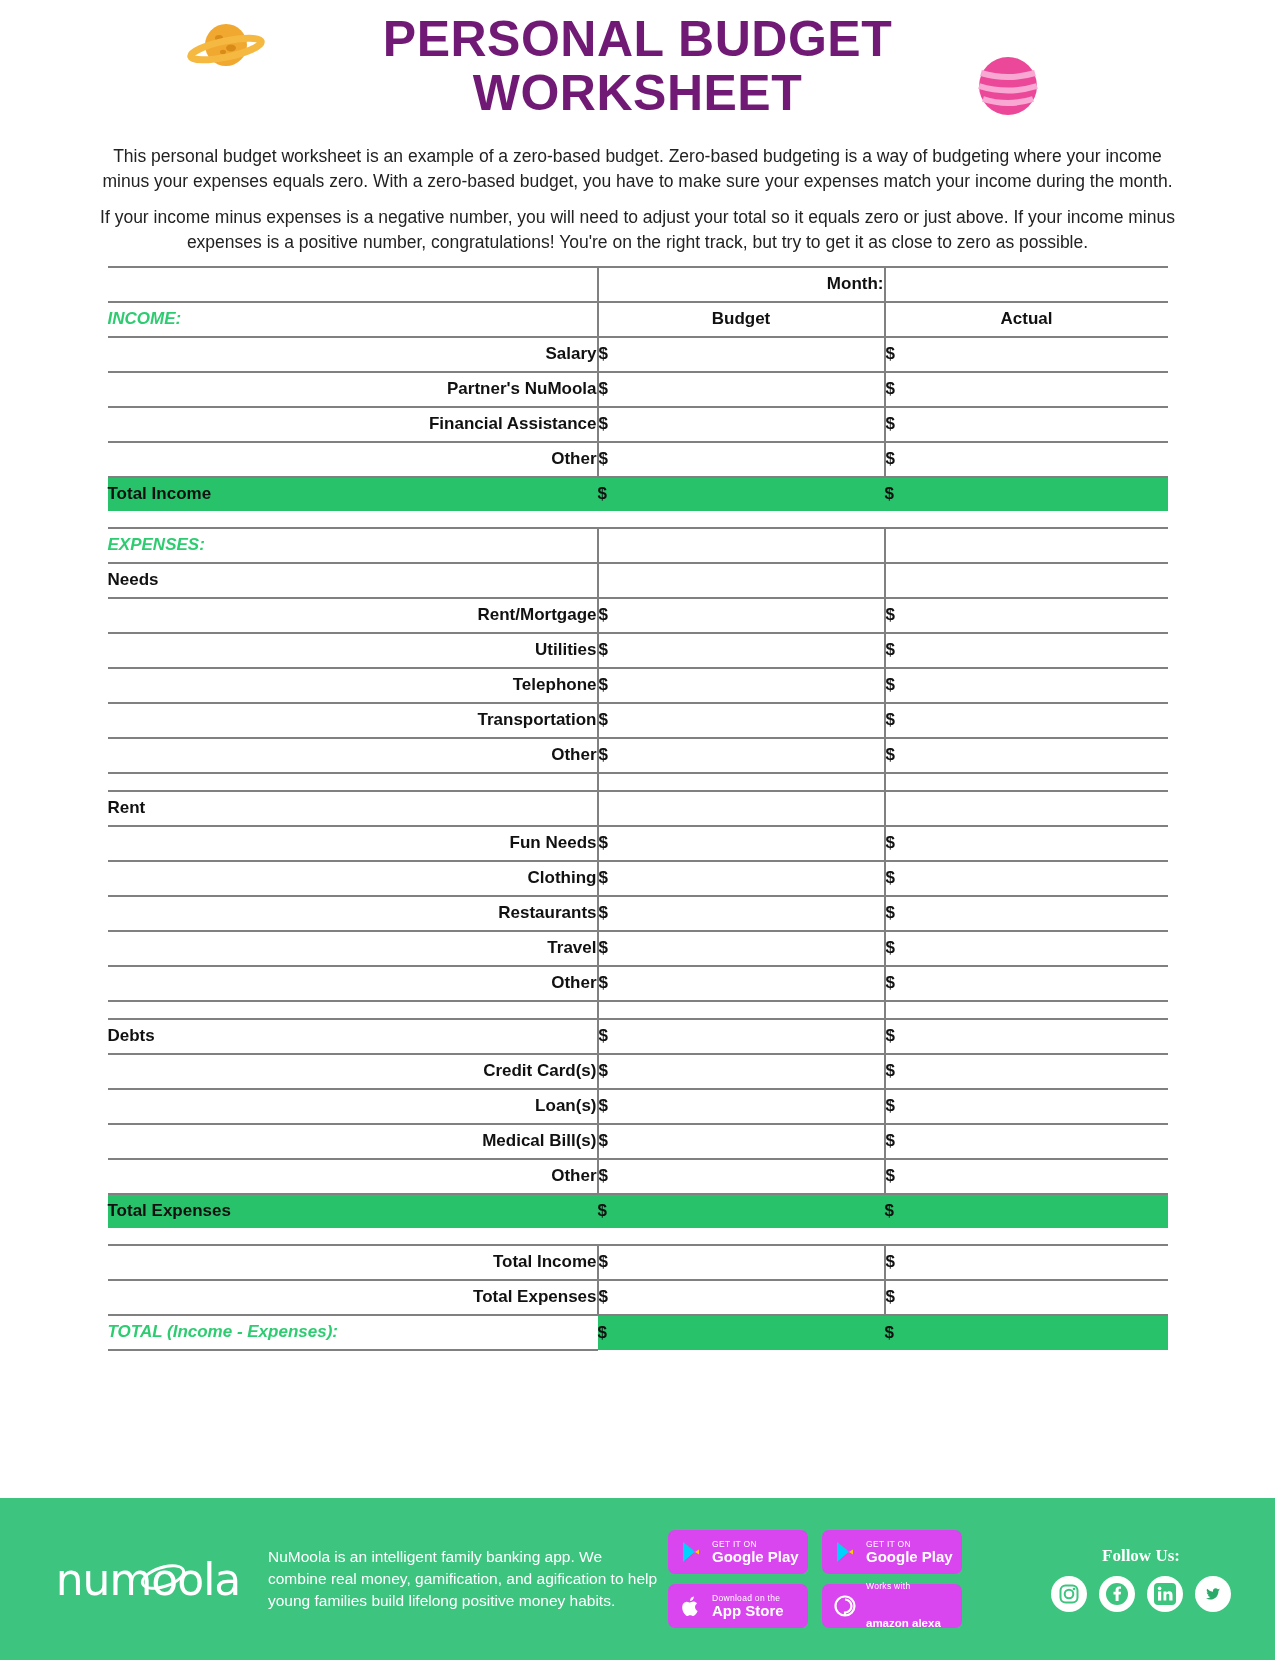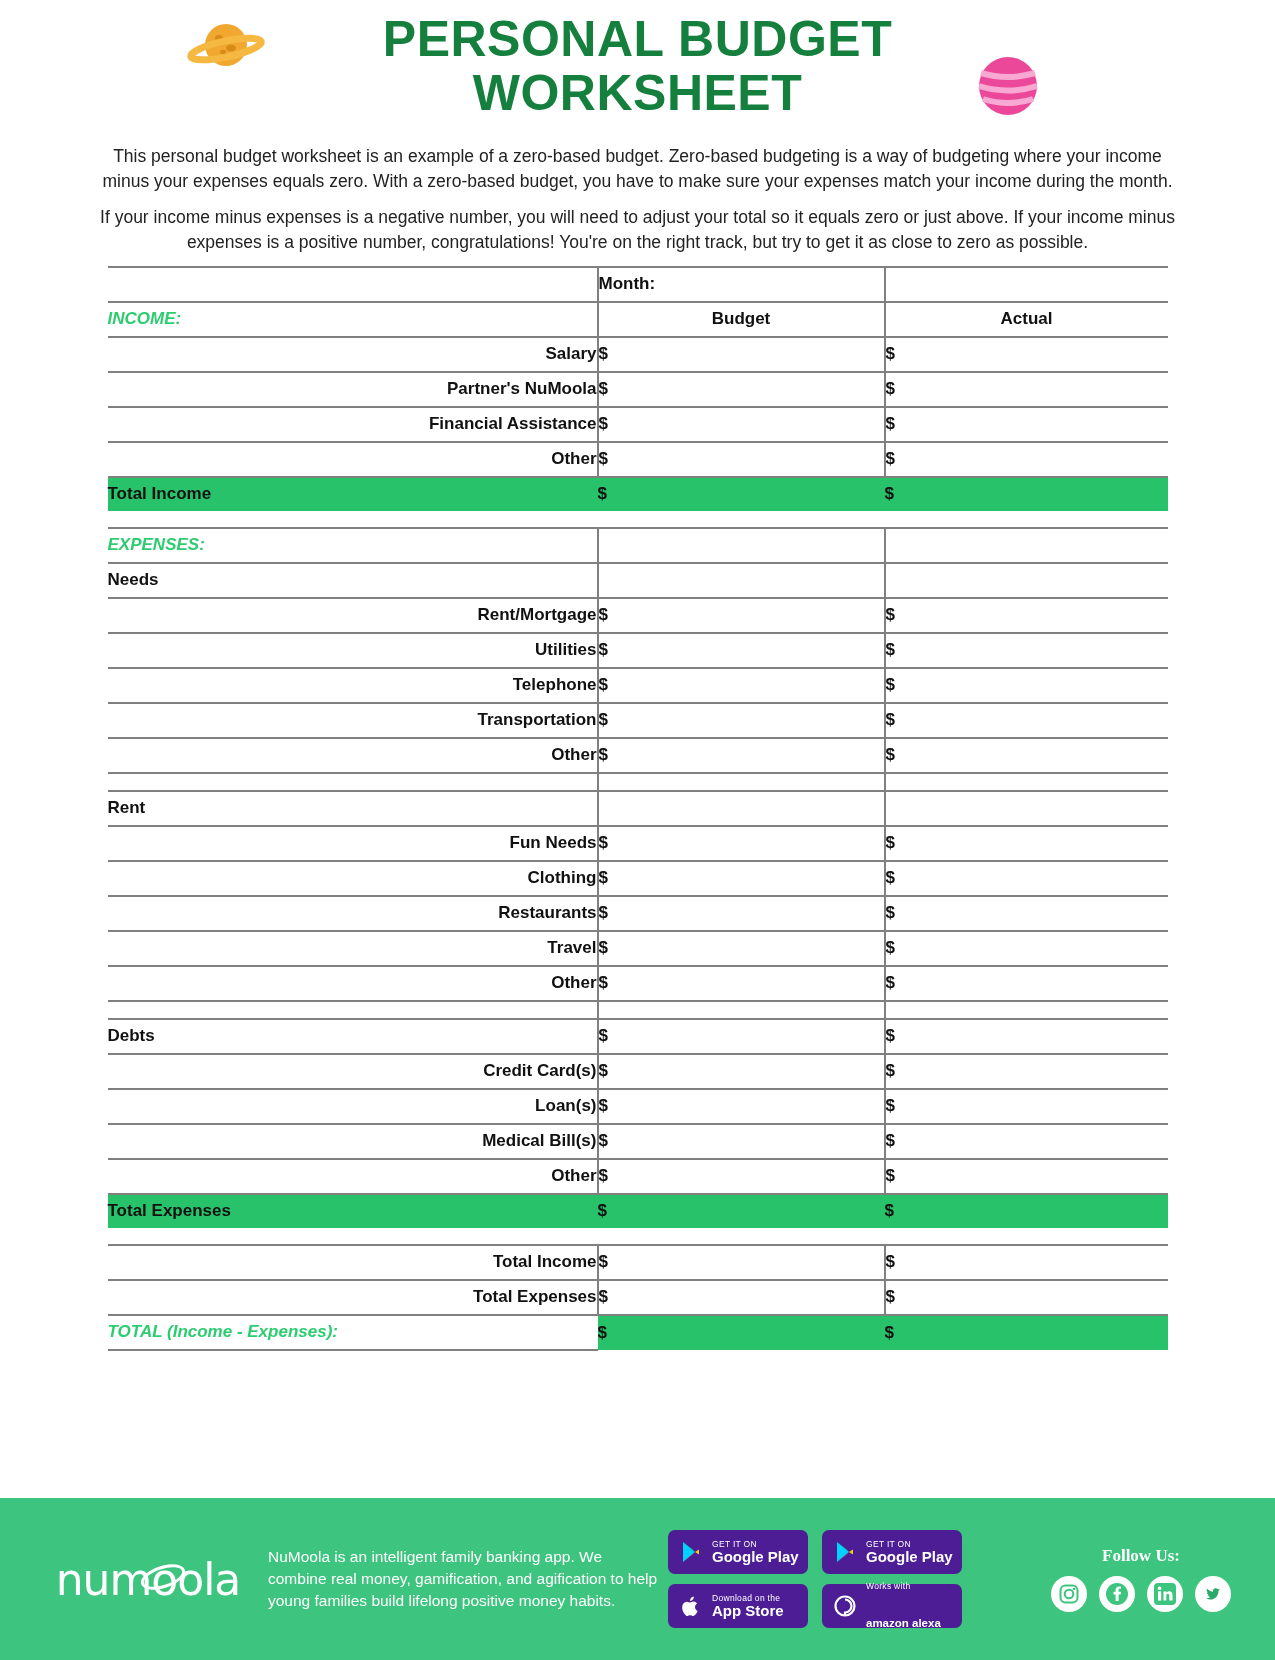--- a/index.html
+++ b/index.html
@@ -25,21 +25,21 @@
   
   .header {
     position: relative;
     padding-top: 8px;
     height: 130px;
   }
   .title {
     text-align: center;
     font-size: 50px;
     font-weight: bold;
-    color: #15803d;
+    color: #701a75;
     line-height: 1.08;
     letter-spacing: 0.5px;
     margin: 0 auto;
     width: 700px;
     padding-top: 4px;
   }
   .planet-left {
     position: absolute;
     left: 185px;
     top: 18px;
@@ -101,21 +101,21 @@
   }
   .sect {
     text-align: left;
     font-style: italic;
     font-weight: bold;
     font-size: 20px;
     color: #2ecc71;
     padding-left: 6px;
   }
   .month {
-    text-align: left;
+    text-align: right;
     font-weight: bold;
     font-size: 19px;
     margin-top: 48px;
   }
   .colhead {
     text-align: center;
     font-weight: bold;
     font-size: 19px;
   }
   .dollar {
@@ -191,21 +191,21 @@
     display: flex;
     flex-direction: column;
     gap: 10px;
     width: 320px;
   }
   .badge-row {
     display: flex;
     gap: 14px;
   }
   .badge {
-    background: #4c1d95;
+    background: #d946ef;
     border-radius: 7px;
     width: 140px;
     height: 44px;
     display: flex;
     align-items: center;
     padding-left: 10px;
     box-sizing: border-box;
     color: #ffffff;
   }
   .badge .glyph {

